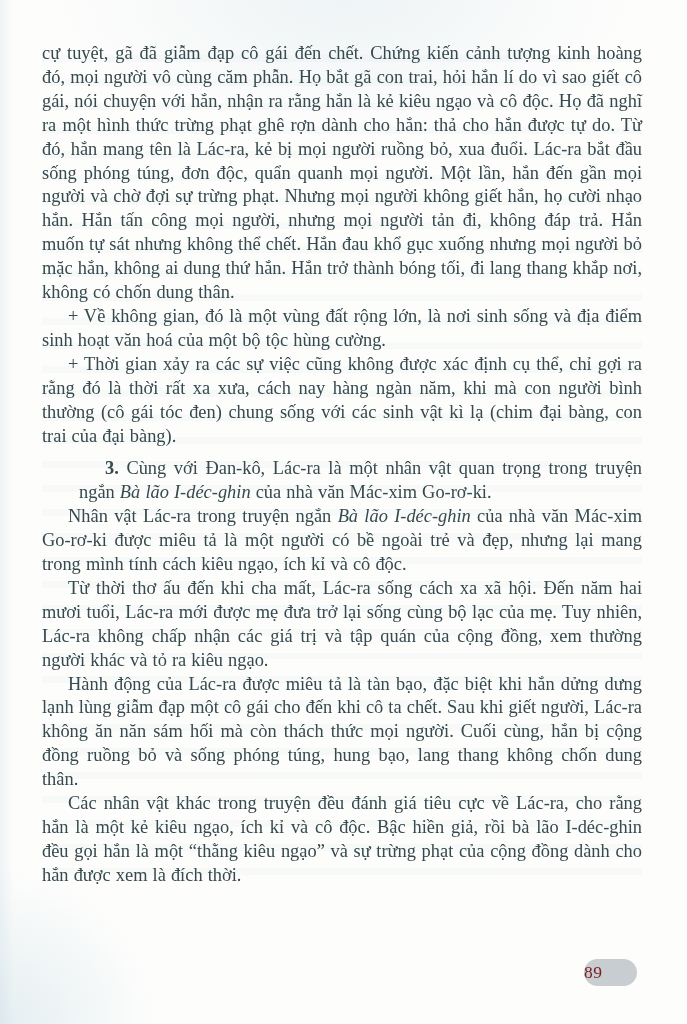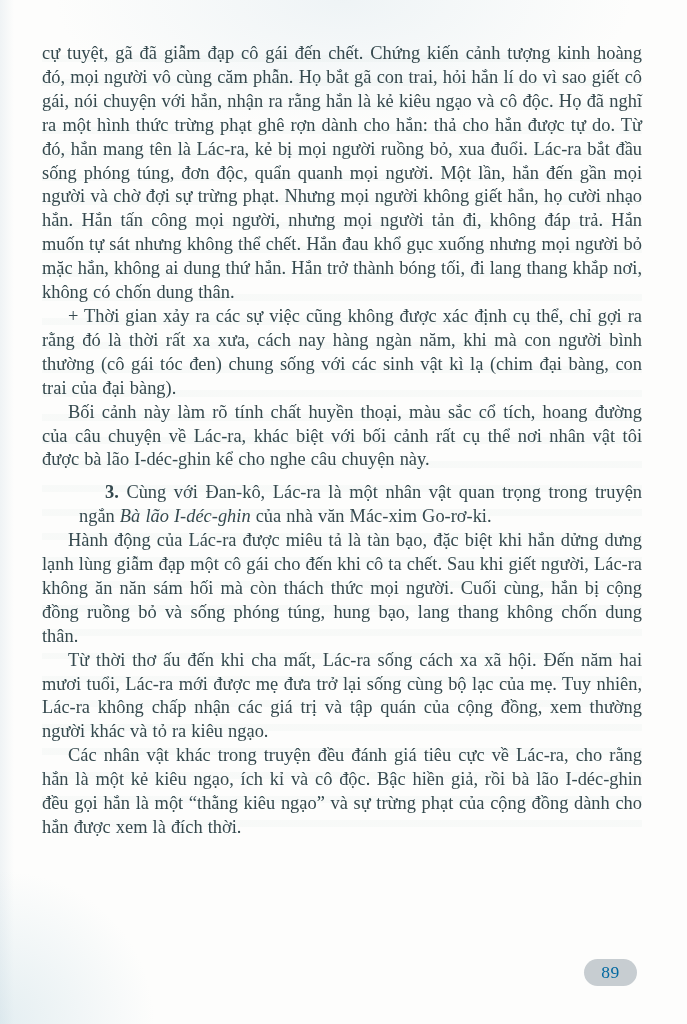--- a/index.html
+++ b/index.html
@@ -45,34 +45,35 @@
   .bold { font-weight: bold; }
   .italic { font-style: italic; }
   .page-badge {
     position: absolute;
     right: 46px;
     bottom: 38px;
     width: 53px;
     height: 27px;
     border-radius: 14px;
     background: #c7cdd1;
-    color: #0369a1;
+    color: #7f1d1d;
     font-size: 17.5px;
     line-height: 27px;
-    text-align: center;
+    text-align: left;
     letter-spacing: 0.5px;
   }
 </style>
 </head>
 <body>
 
 <div class="page">
   <div class="text-block">
       <p class="para"><span>cự tuyệt, gã đã giẫm đạp cô gái đến chết. Chứng kiến cảnh tượng kinh hoàng đó, mọi người vô cùng căm phẫn. Họ bắt gã con trai, hỏi hắn lí do vì sao giết cô gái, nói chuyện với hắn, nhận ra rằng hắn là kẻ kiêu ngạo và cô độc. Họ đã nghĩ ra một hình thức trừng phạt ghê rợn dành cho hắn: thả cho hắn được tự do. Từ đó, hắn mang tên là Lác-ra, kẻ bị mọi người ruồng bỏ, xua đuổi. Lác-ra bắt đầu sống phóng túng, đơn độc, quẩn quanh mọi người. Một lần, hắn đến gần mọi người và chờ đợi sự trừng phạt. Nhưng mọi người không giết hắn, họ cười nhạo hắn. Hắn tấn công mọi người, nhưng mọi người tản đi, không đáp trả. Hắn muốn tự sát nhưng không thể chết. Hắn đau khổ gục xuống nhưng mọi người bỏ mặc hắn, không ai dung thứ hắn. Hắn trở thành bóng tối, đi lang thang khắp nơi, không có chốn dung thân.</span></p>
+      <p class="para indent"><span>+ Về không gian, đó là một vùng đất rộng lớn, là nơi sinh sống và địa điểm sinh hoạt văn hoá của một bộ tộc hùng cường.</span></p>
       <p class="para indent"><span>+ Thời gian xảy ra các sự việc cũng không được xác định cụ thể, chỉ gợi ra rằng đó là thời rất xa xưa, cách nay hàng ngàn năm, khi mà con người bình thường (cô gái tóc đen) chung sống với các sinh vật kì lạ (chim đại bàng, con trai của đại bàng).</span></p>
-      <p class="para indent"><span>Bối cảnh này làm rõ tính chất huyền thoại, màu sắc cổ tích, hoang đường của câu chuyện về Lác-ra, khác biệt với bối cảnh rất cụ thể nơi nhân vật tôi được bà lão I-déc-ghin kể cho nghe câu chuyện này.</span></p>
       <p class="para indent space-before"><span class="bold">3.</span><span> Cùng với Đan-kô, Lác-ra là một nhân vật quan trọng trong truyện ngắn </span><span class="italic">Bà lão I-déc-ghin</span><span> của nhà văn Mác-xim Go-rơ-ki.</span></p>
+      <p class="para indent"><span>Nhân vật Lác-ra trong truyện ngắn </span><span class="italic">Bà lão I-déc-ghin</span><span> của nhà văn Mác-xim Go-rơ-ki được miêu tả là một người có bề ngoài trẻ và đẹp, nhưng lại mang trong mình tính cách kiêu ngạo, ích kỉ và cô độc.</span></p>
+      <p class="para indent"><span>Từ thời thơ ấu đến khi cha mất, Lác-ra sống cách xa xã hội. Đến năm hai mươi tuổi, Lác-ra mới được mẹ đưa trở lại sống cùng bộ lạc của mẹ. Tuy nhiên, Lác-ra không chấp nhận các giá trị và tập quán của cộng đồng, xem thường người khác và tỏ ra kiêu ngạo.</span></p>
       <p class="para indent"><span>Hành động của Lác-ra được miêu tả là tàn bạo, đặc biệt khi hắn dửng dưng lạnh lùng giẫm đạp một cô gái cho đến khi cô ta chết. Sau khi giết người, Lác-ra không ăn năn sám hối mà còn thách thức mọi người. Cuối cùng, hắn bị cộng đồng ruồng bỏ và sống phóng túng, hung bạo, lang thang không chốn dung thân.</span></p>
-      <p class="para indent"><span>Từ thời thơ ấu đến khi cha mất, Lác-ra sống cách xa xã hội. Đến năm hai mươi tuổi, Lác-ra mới được mẹ đưa trở lại sống cùng bộ lạc của mẹ. Tuy nhiên, Lác-ra không chấp nhận các giá trị và tập quán của cộng đồng, xem thường người khác và tỏ ra kiêu ngạo.</span></p>
       <p class="para indent"><span>Các nhân vật khác trong truyện đều đánh giá tiêu cực về Lác-ra, cho rằng hắn là một kẻ kiêu ngạo, ích kỉ và cô độc. Bậc hiền giả, rồi bà lão I-déc-ghin đều gọi hắn là một “thằng kiêu ngạo” và sự trừng phạt của cộng đồng dành cho hắn được xem là đích thời.</span></p>
     </div>
   <div class="page-badge">89</div>
 </div>
 
 </body></html>

